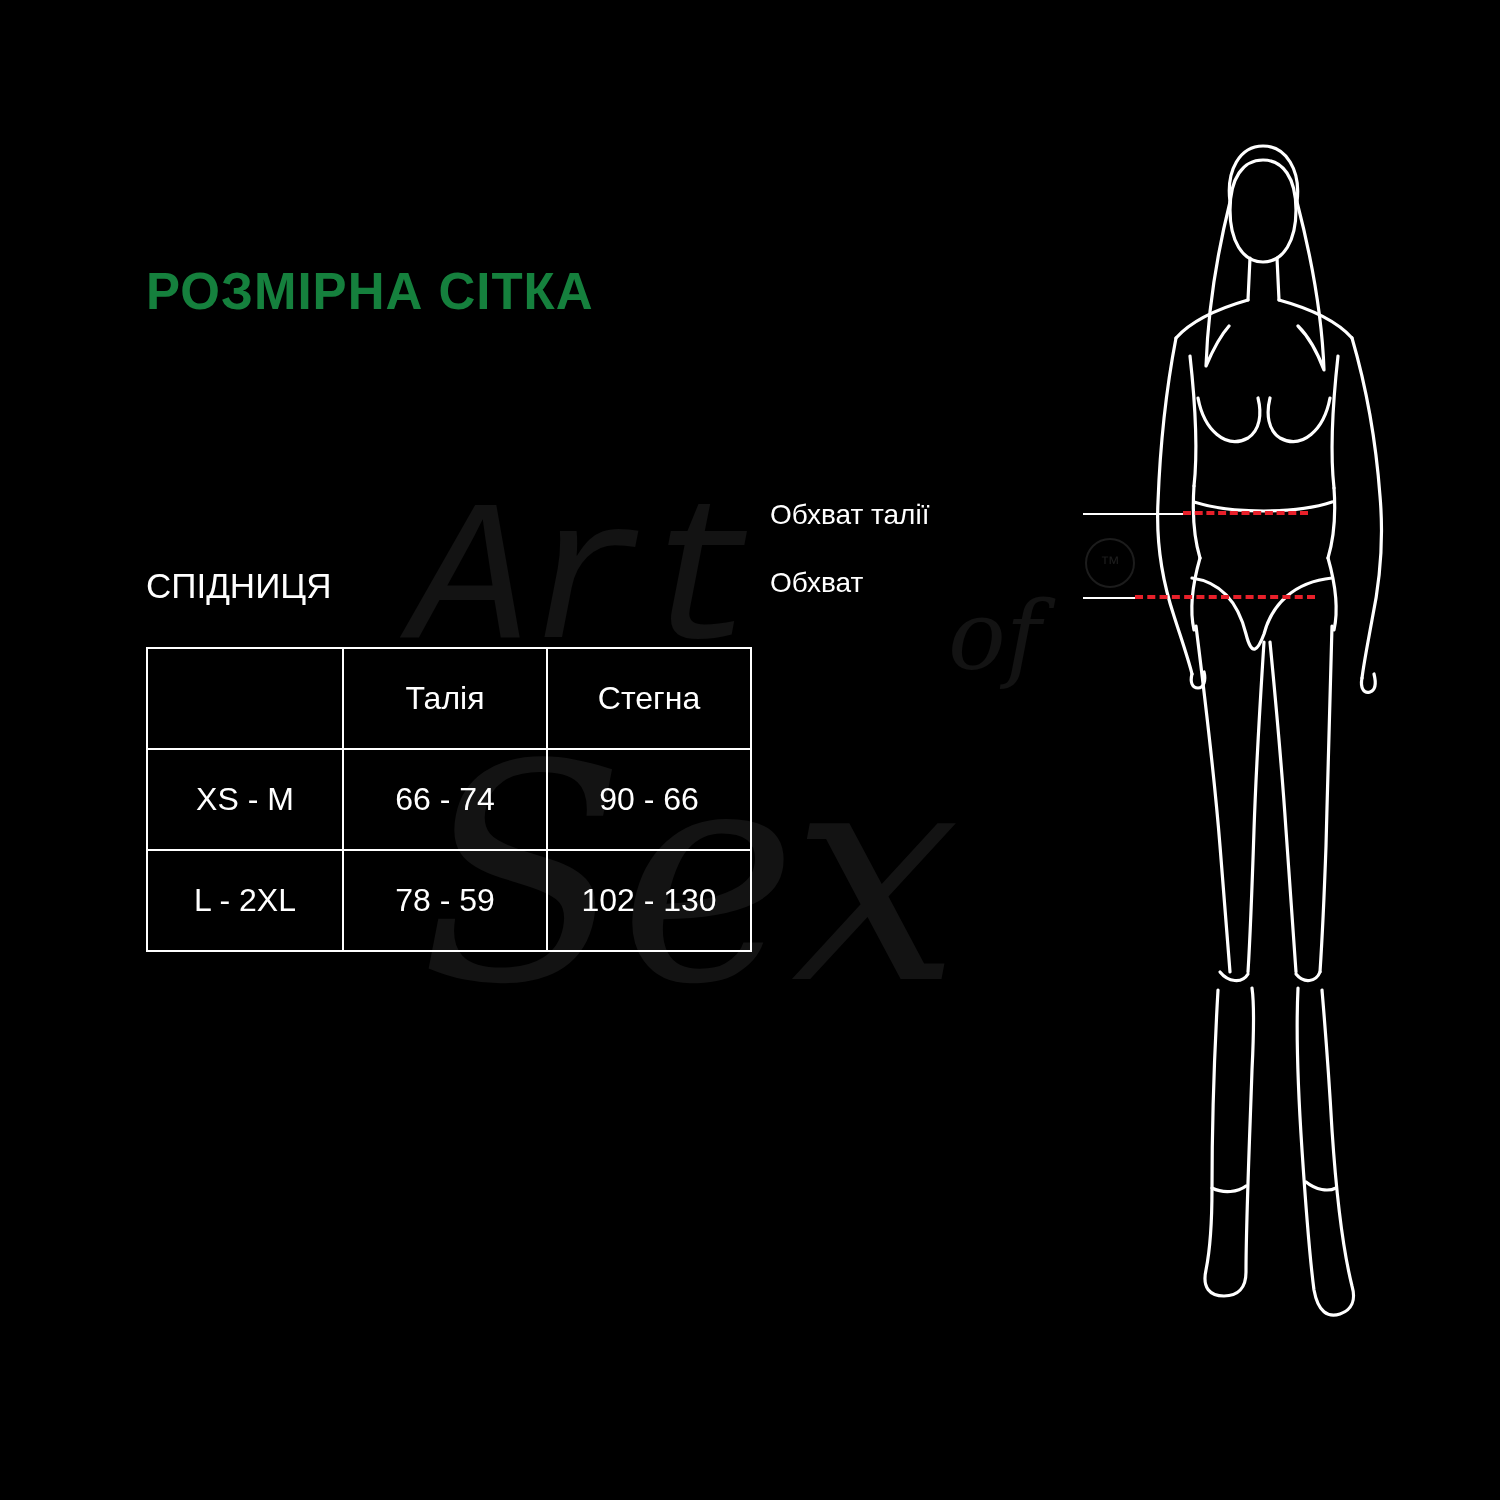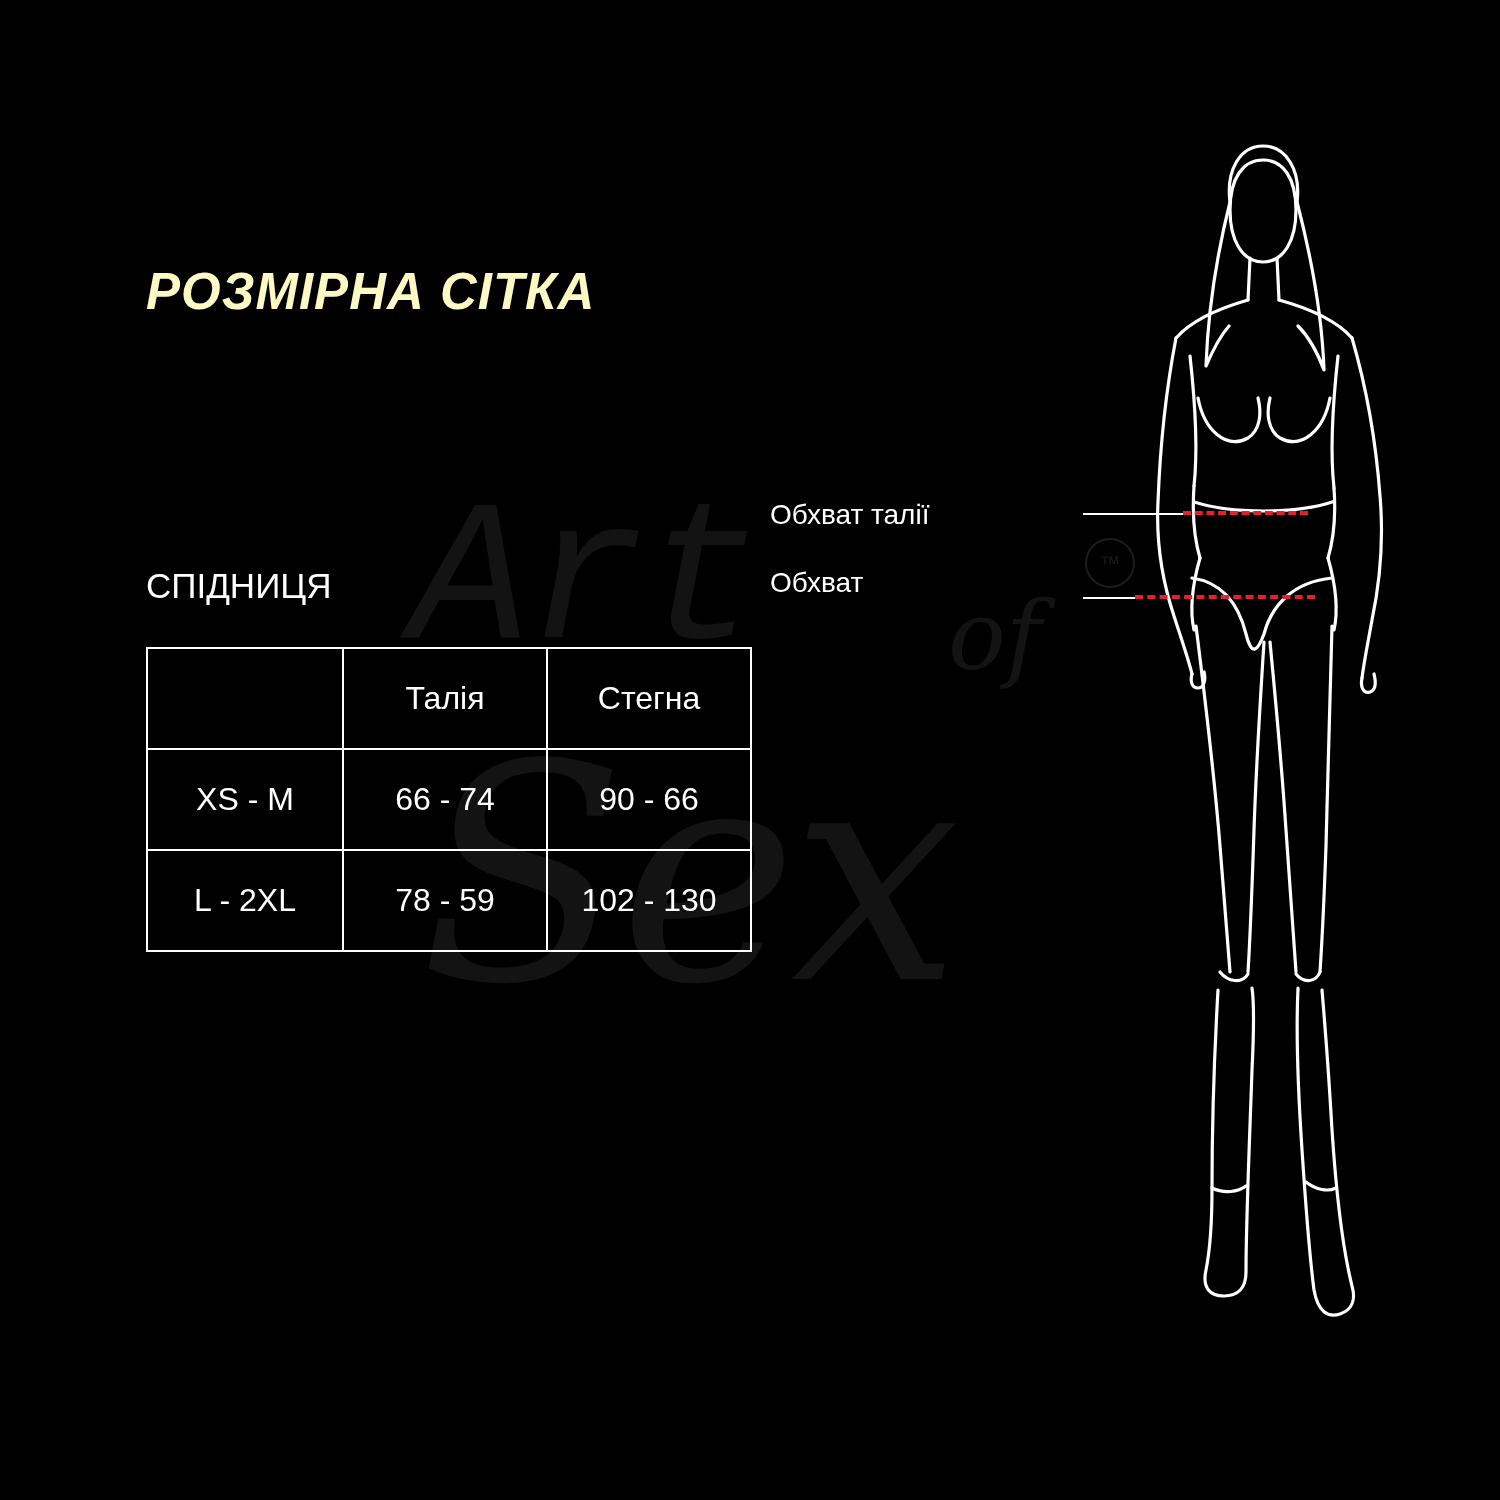--- a/index.html
+++ b/index.html
@@ -74,22 +74,21 @@
   }
 
   
   .title {
     position: absolute;
     left: 146px;
     top: 262px;
     font-size: 51px;
     font-weight: bold;
     letter-spacing: 1px;
-    color: #fef9c3;
-    font-style: italic;
+    color: #15803d;
   }
 
   
   .table-caption {
     position: absolute;
     left: 146px;
     top: 566px;
     width: 604px;
     text-align: left;
     font-size: 35px;

